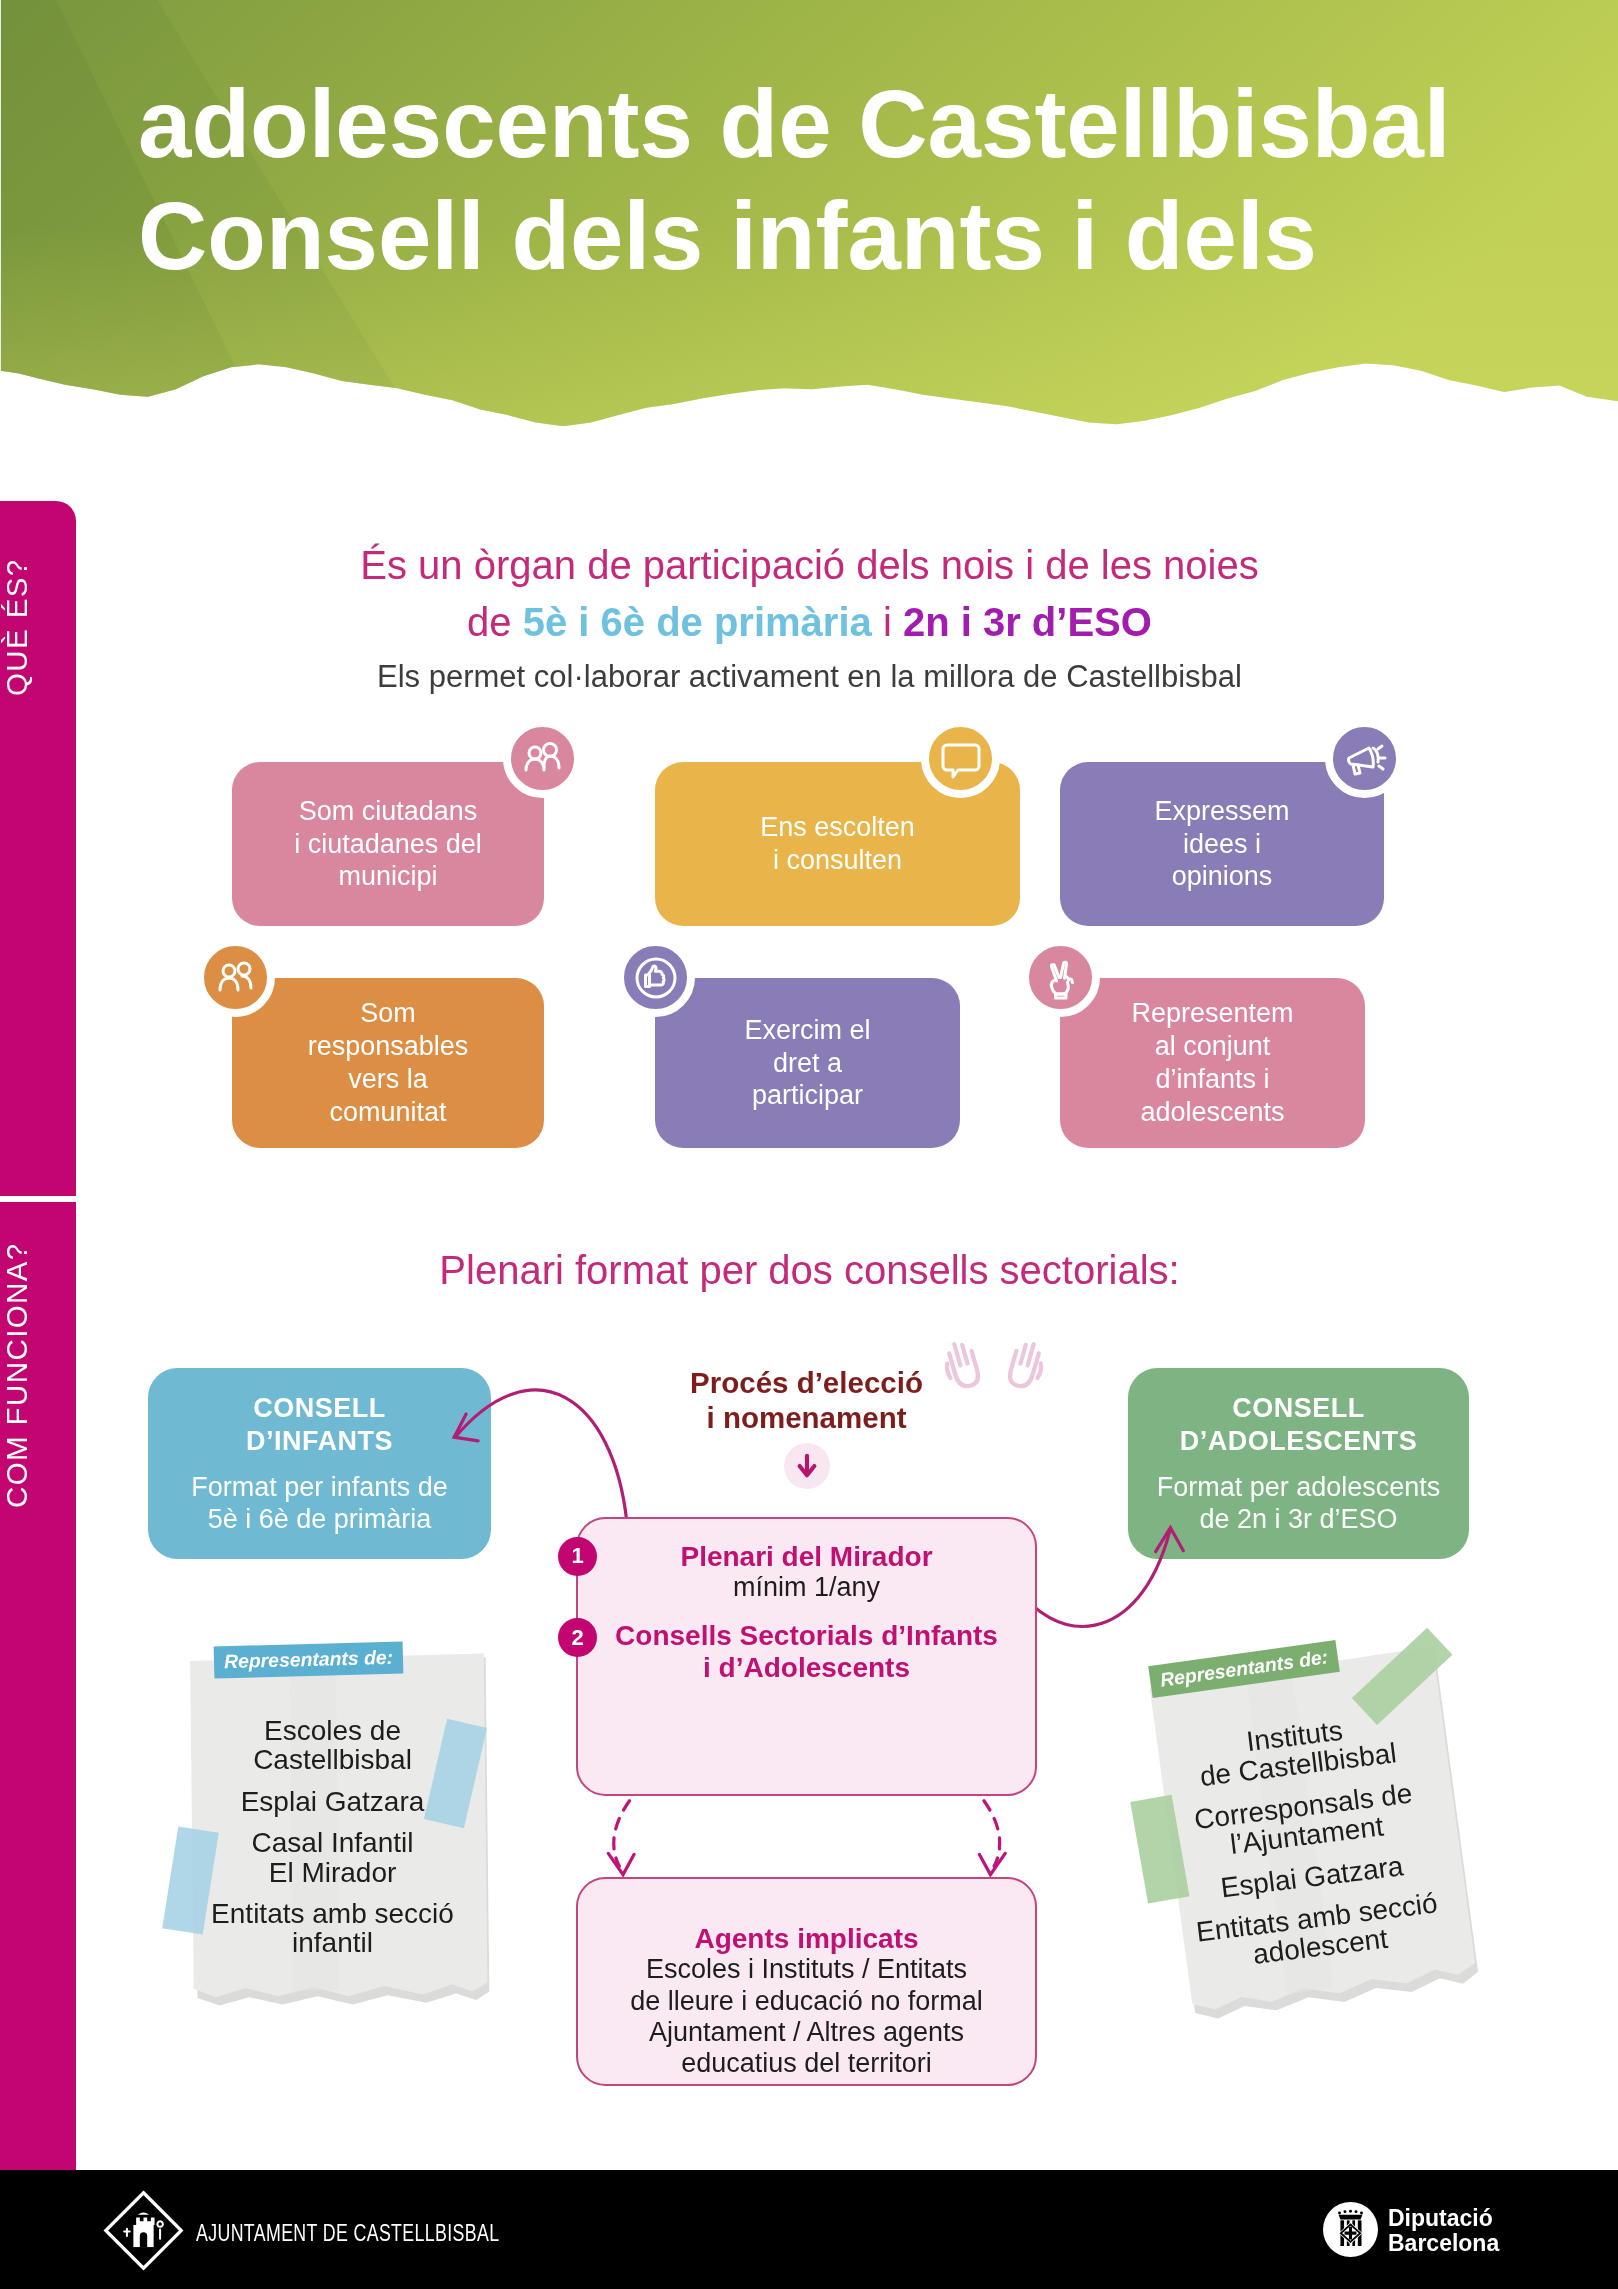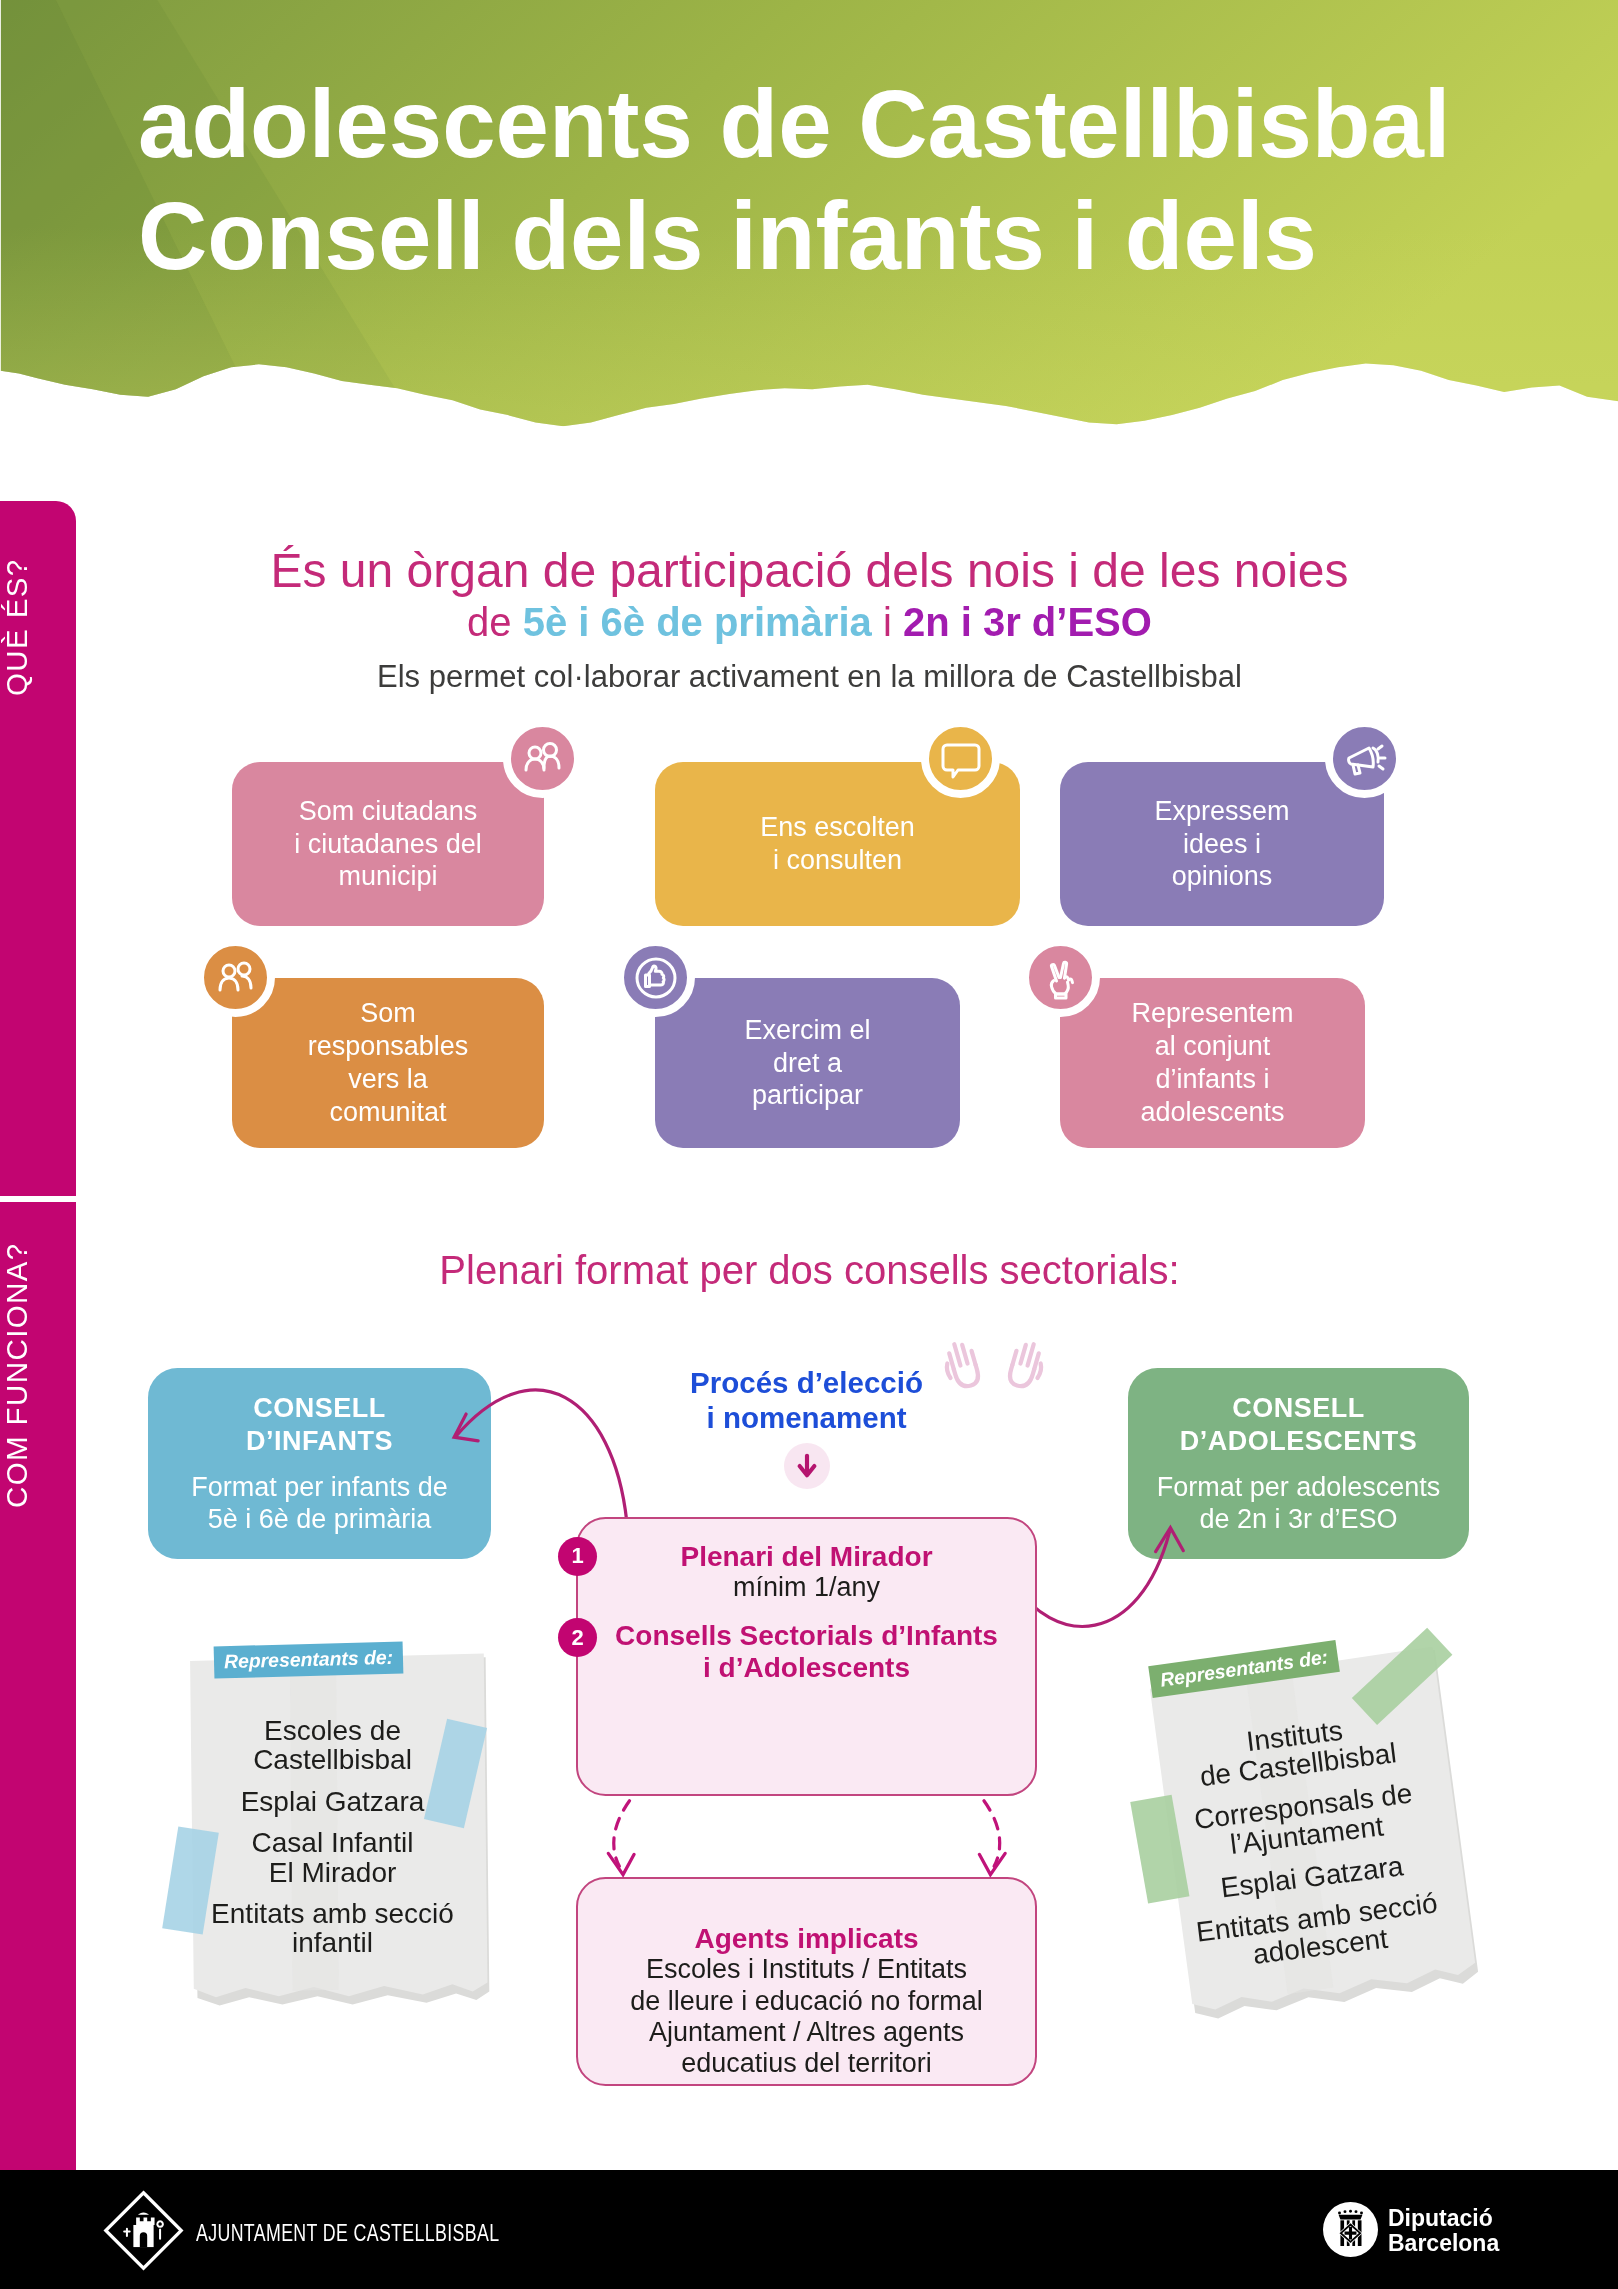--- a/index.html
+++ b/index.html
@@ -20,21 +20,21 @@
   #tab-what { top:501px; height:695px; border-top-right-radius:20px; }
   #tab-how  { top:1202px; height:968px; }
   .side-label { position:absolute; left:0; width:76px; color:#fff;
     writing-mode:vertical-rl; transform:rotate(180deg);
     font-size:29.5px; letter-spacing:1.4px; text-align:center; white-space:nowrap; }
   #tab-what .side-label { top:39px; height:175px; }
   #tab-how  .side-label { top:57px; height:249px; }
 
   
   #intro1 { left:0; top:543px;  width:1619px; text-align:center;
-    font-size:48px; color:#C42A79; }
+    font-size:40px; color:#C42A79; }
   #intro2 { left:0; top:600px;  width:1619px; text-align:center;
     font-size:40px; color:#C42A79; }
   #intro2 b.blu { color:#6FC2DF; }
   #intro2 b.grn { color:#a21caf; }
   #intro3 { left:0; top:659px;  width:1619px; text-align:center;
     font-size:31px; color:#3C3C3B; }
 
   .card { border-radius:28px; color:#ffffff; display:flex;
     align-items:center; justify-content:center; text-align:center;
     font-size:27px; line-height:1.22; }
@@ -45,21 +45,21 @@
   
   #how-title { left:0; top:1248px; width:1619px; text-align:center;
     font-size:40px; color:#C42A79; }
 
   .big-box { border-radius:29.5px; color:#fff; text-align:center; }
   .big-box .bb-title { font-weight:bold; font-size:27px; line-height:1.22;
     letter-spacing:0.5px; margin-top:24px; }
   .big-box .bb-body { font-size:27px; line-height:1.2; margin-top:13px; }
 
   #process-heading { left:635px; top:1366px; width:343px; text-align:center;
-    font-size:29.5px; font-weight:bold; color:#1d4ed8; line-height:1.18; }
+    font-size:29.5px; font-weight:bold; color:#7f1d1d; line-height:1.18; }
   #hands-icon { left:943px; top:1325px; width:102px; height:109px; }
   #down-circle { left:784px; top:1443px; width:46px; height:46px; border-radius:50%;
     background:#F8E6F1; color:#B5156F; font-size:31px; font-weight:bold;
     display:flex; align-items:center; justify-content:center; }
 
   .pale-box { background:#FAE9F3; border:2.8px solid #C2457F; border-radius:29.5px; }
   #plenari-box { left:576px; top:1517px; width:461px; height:279px; }
   #agents-box  { left:576px; top:1838px; width:461px; height:209px;margin-top:39px; }
   .num-badge { position:absolute; left:-20px; width:39px; height:39px;
     border-radius:50%; background:#C20571; color:#fff; font-weight:bold;

